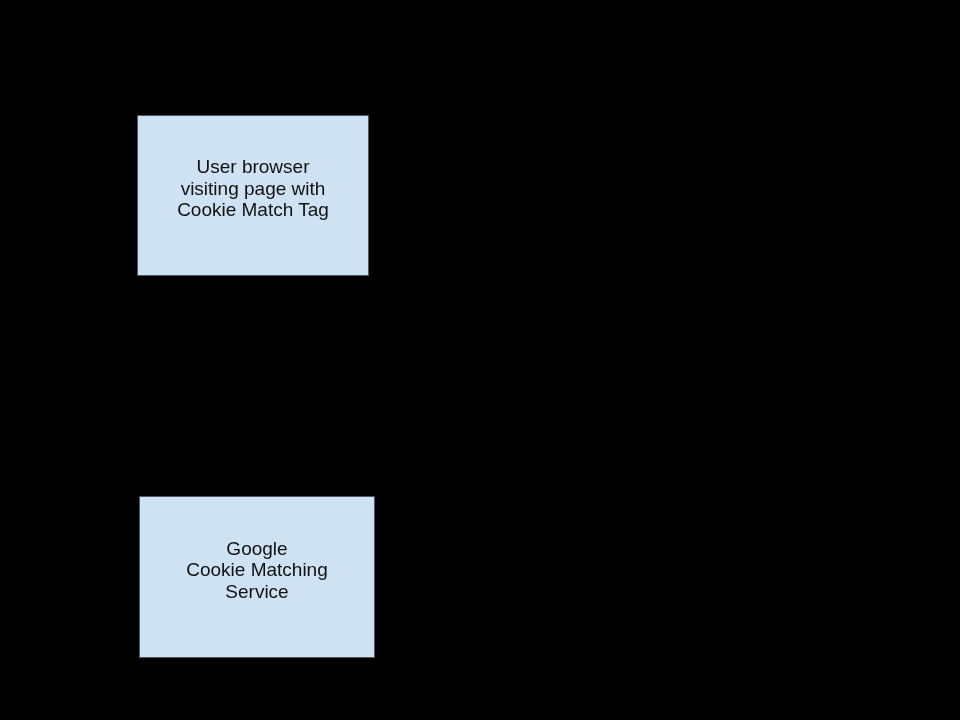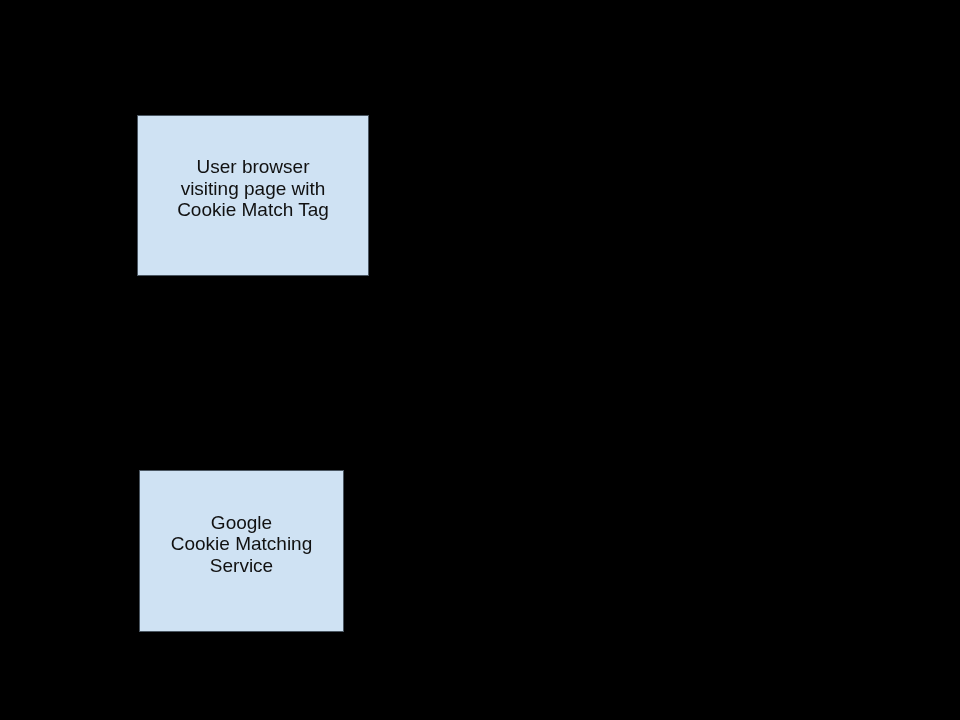--- a/index.html
+++ b/index.html
@@ -39,22 +39,22 @@
     height: 161px;
   }
   .node-buyers-service {
     left: 696px;
     top: 115px;
     width: 233px;
     height: 161px;
   }
   .node-google-cms {
     left: 139px;
-    top: 470px;
-    width: 205px;
+    top: 496px;
+    width: 236px;
     height: 162px;
   }
 </style>
 </head>
 <body>
 
 <div class="canvas">
 
   <div class="node node-user-browser">
     <div class="node-label">User browser

